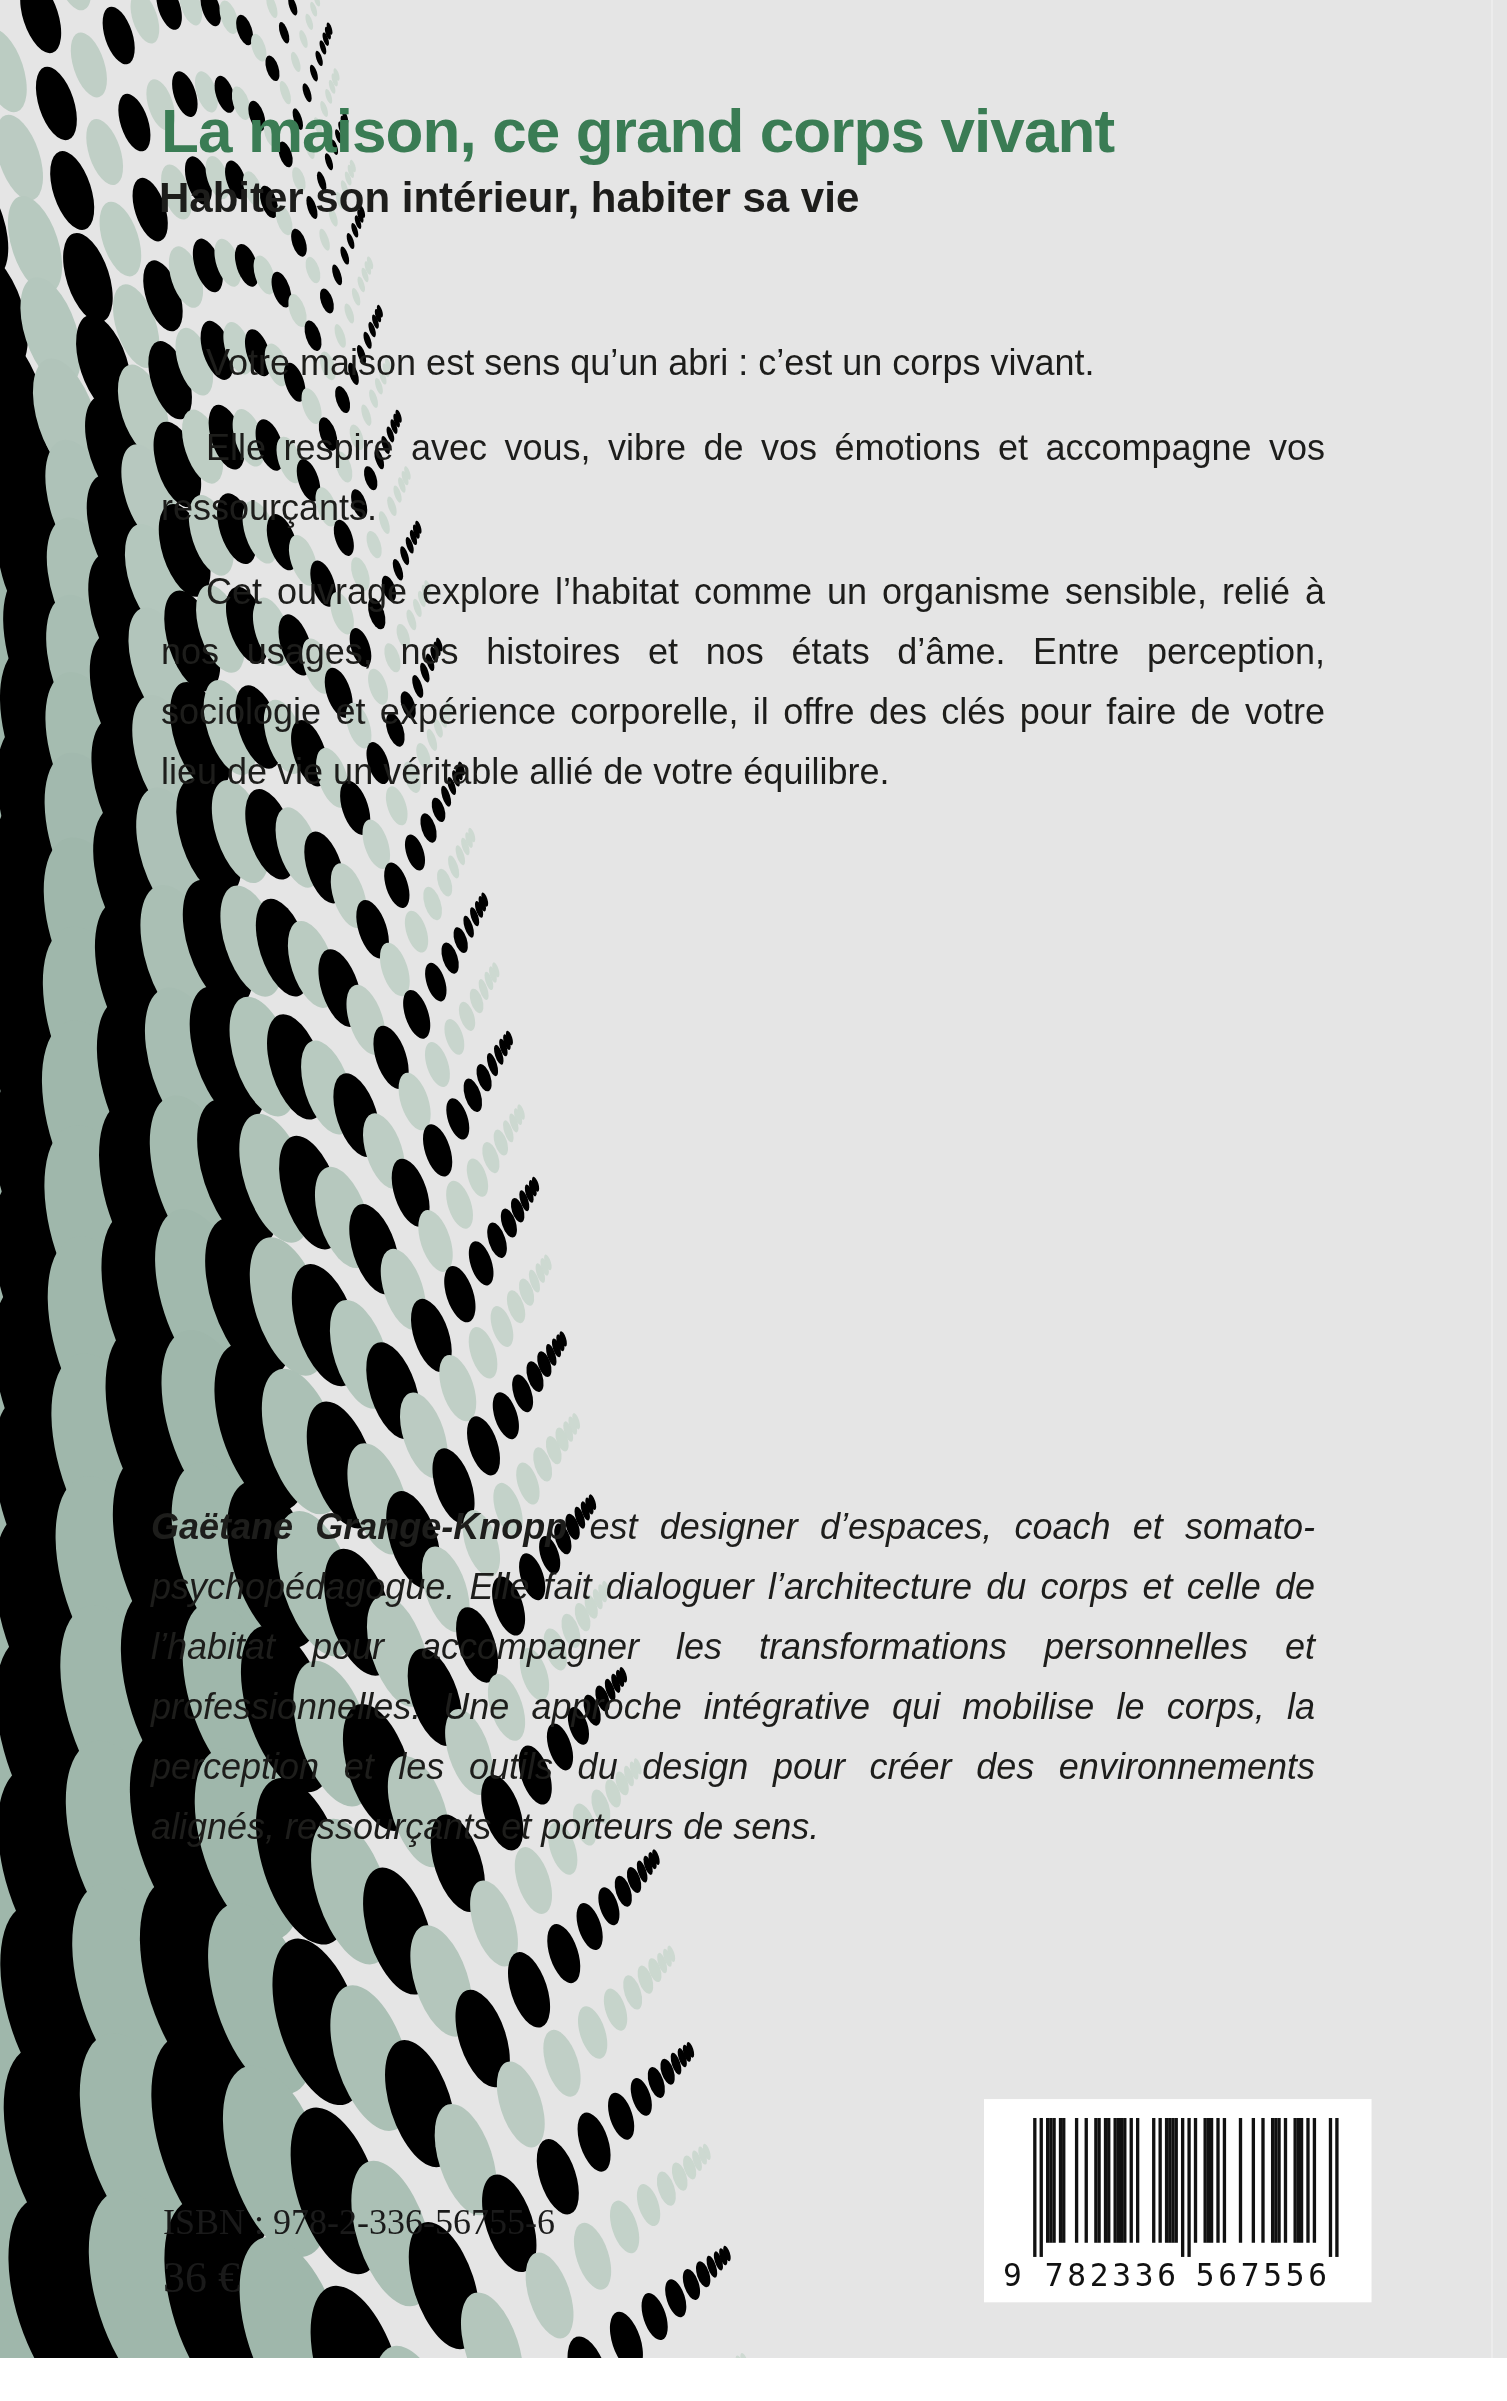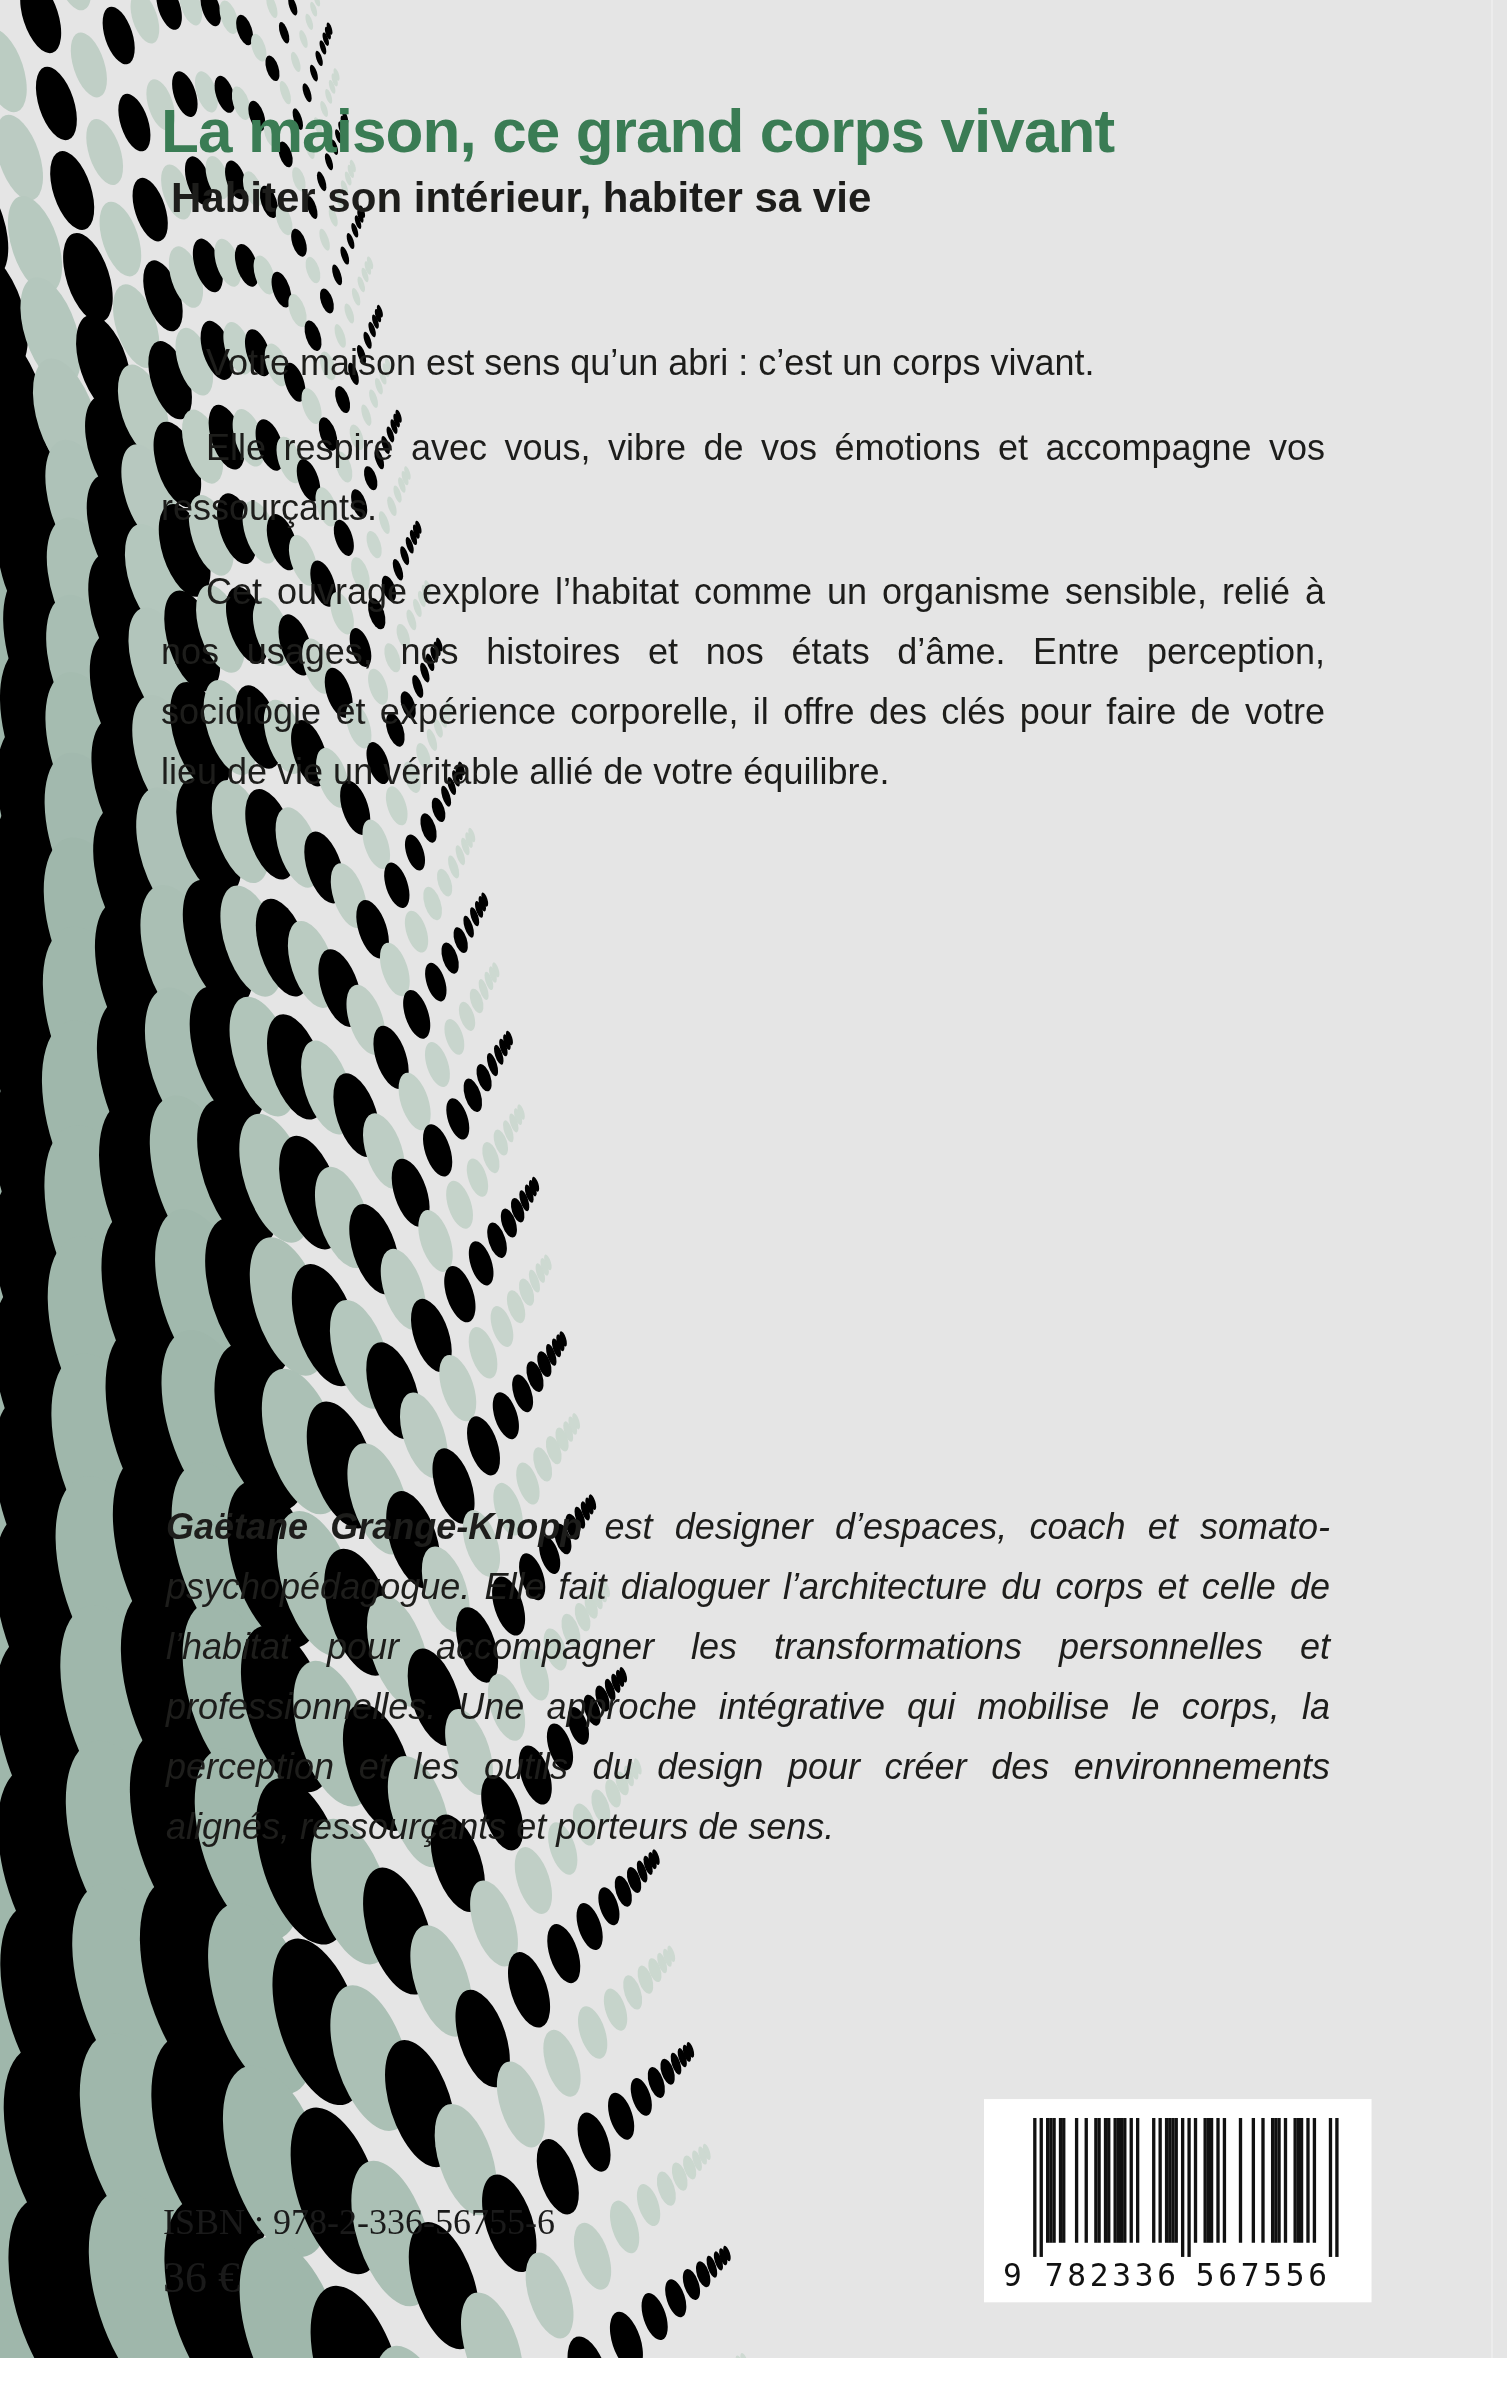--- a/index.html
+++ b/index.html
@@ -11,35 +11,35 @@
     font-family:"Liberation Sans",sans-serif;
   }
   #pattern{position:absolute;left:0;top:0;z-index:1;}
   .edge-line{position:absolute;top:0;right:15px;width:1.9px;height:100%;background:#ececec;z-index:1;}
   .title{
     position:absolute;left:161px;top:95px;z-index:2;
     font-size:62px;font-weight:bold;letter-spacing:-0.9px;
     white-space:nowrap;
   }
   .subtitle{
-    position:absolute;left:171px;top:174px;z-index:2;
+    position:absolute;left:159px;top:174px;z-index:2;
     font-size:42px;font-weight:bold;color:#1d1d1b;
     white-space:nowrap;
   }
   .body-text{
     position:absolute;left:161px;top:333px;width:1164px;z-index:2;
     color:#1d1d1b;
   }
   .body-text p{
     margin:0 0 24.6px 0;
     font-size:36px;line-height:60px;
     text-align:justify;text-indent:45px;
   }
   .bio{
-    position:absolute;left:166px;top:1497px;width:1164px;z-index:2;
+    position:absolute;left:151px;top:1497px;width:1164px;z-index:2;
     font-style:italic;font-size:36px;line-height:60px;
     text-align:justify;color:#1d1d1b;
   }
   .bio .author{font-weight:bold;}
   .isbn{
     position:absolute;left:163px;top:2201px;z-index:2;
     font-family:"Liberation Serif",serif;font-size:36px;color:#1a1a1a;
     white-space:nowrap;
   }
   .price{

